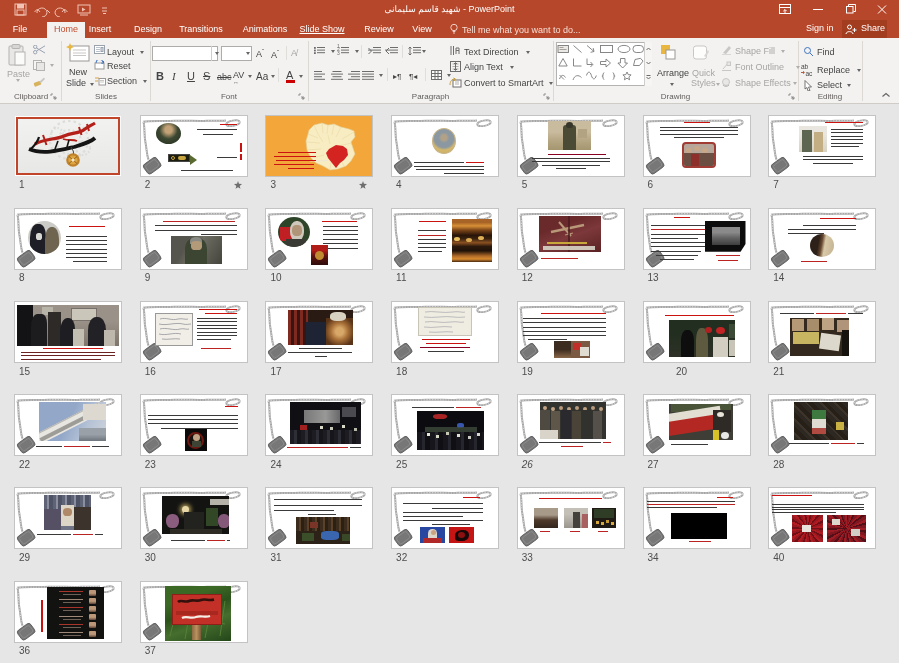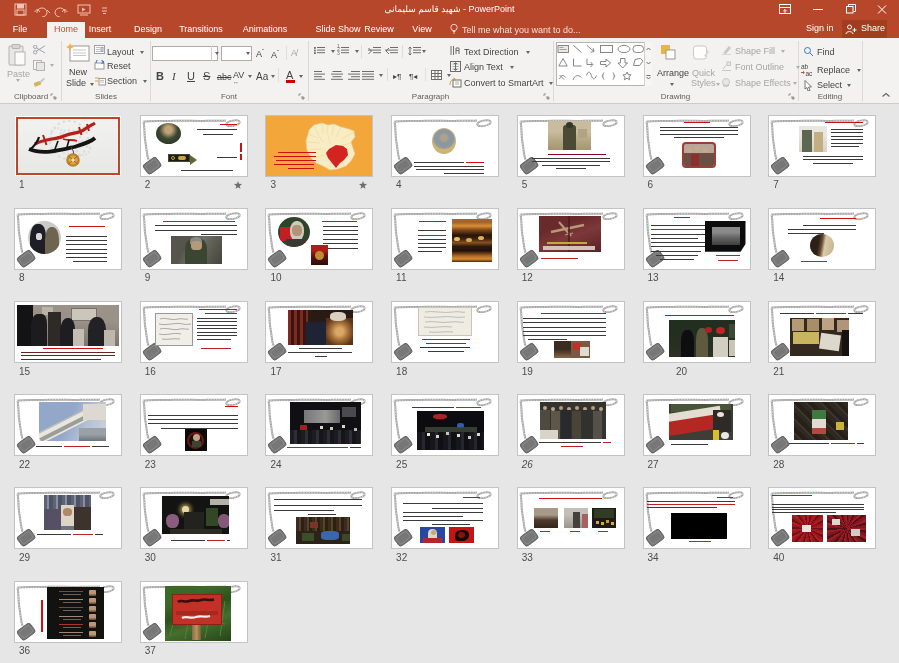--- a/index.html
+++ b/index.html
@@ -70,21 +70,21 @@
 </g>
       </svg>
 </div>
 <div id="tabs">
 <div class="tab" style="left:-8px;width:56px;">File</div>
 <div class="tab" style="left:47px;width:38px;top:2px;height:16px;line-height:15px;background:#f3f2f1;color:#c24e31;">Home</div>
 <div class="tab" style="left:72px;width:56px;">Insert</div>
 <div class="tab" style="left:120px;width:56px;">Design</div>
 <div class="tab" style="left:173px;width:56px;">Transitions</div>
 <div class="tab" style="left:237px;width:56px;">Animations</div>
-<div class="tab" style="left:310px;width:56px;">Slide Show</div>
+<div class="tab" style="left:294px;width:56px;text-decoration:underline;">Slide Show</div>
 <div class="tab" style="left:351px;width:56px;">Review</div>
 <div class="tab" style="left:394px;width:56px;">View</div>
 <svg class="abs" style="left:449px;top:3px" width="10" height="13" viewBox="0 0 10 13">
         <g stroke="#f0cfc6" fill="none">
           <circle cx="5" cy="4.5" r="3.2"></circle>
           <path d="M3.7,8.5 l2.6,0 M4,10 l2,0"></path>
         </g>
       </svg>
 <div class="abs" style="left:462px;top:3px;font-size:9px;color:#f6ded6;height:18px;line-height:15px;">Tell me what you want to do...</div>
 <div class="abs" style="left:806px;top:0px;font-size:9px;color:#fff;height:18px;line-height:17px;">Sign in</div>

